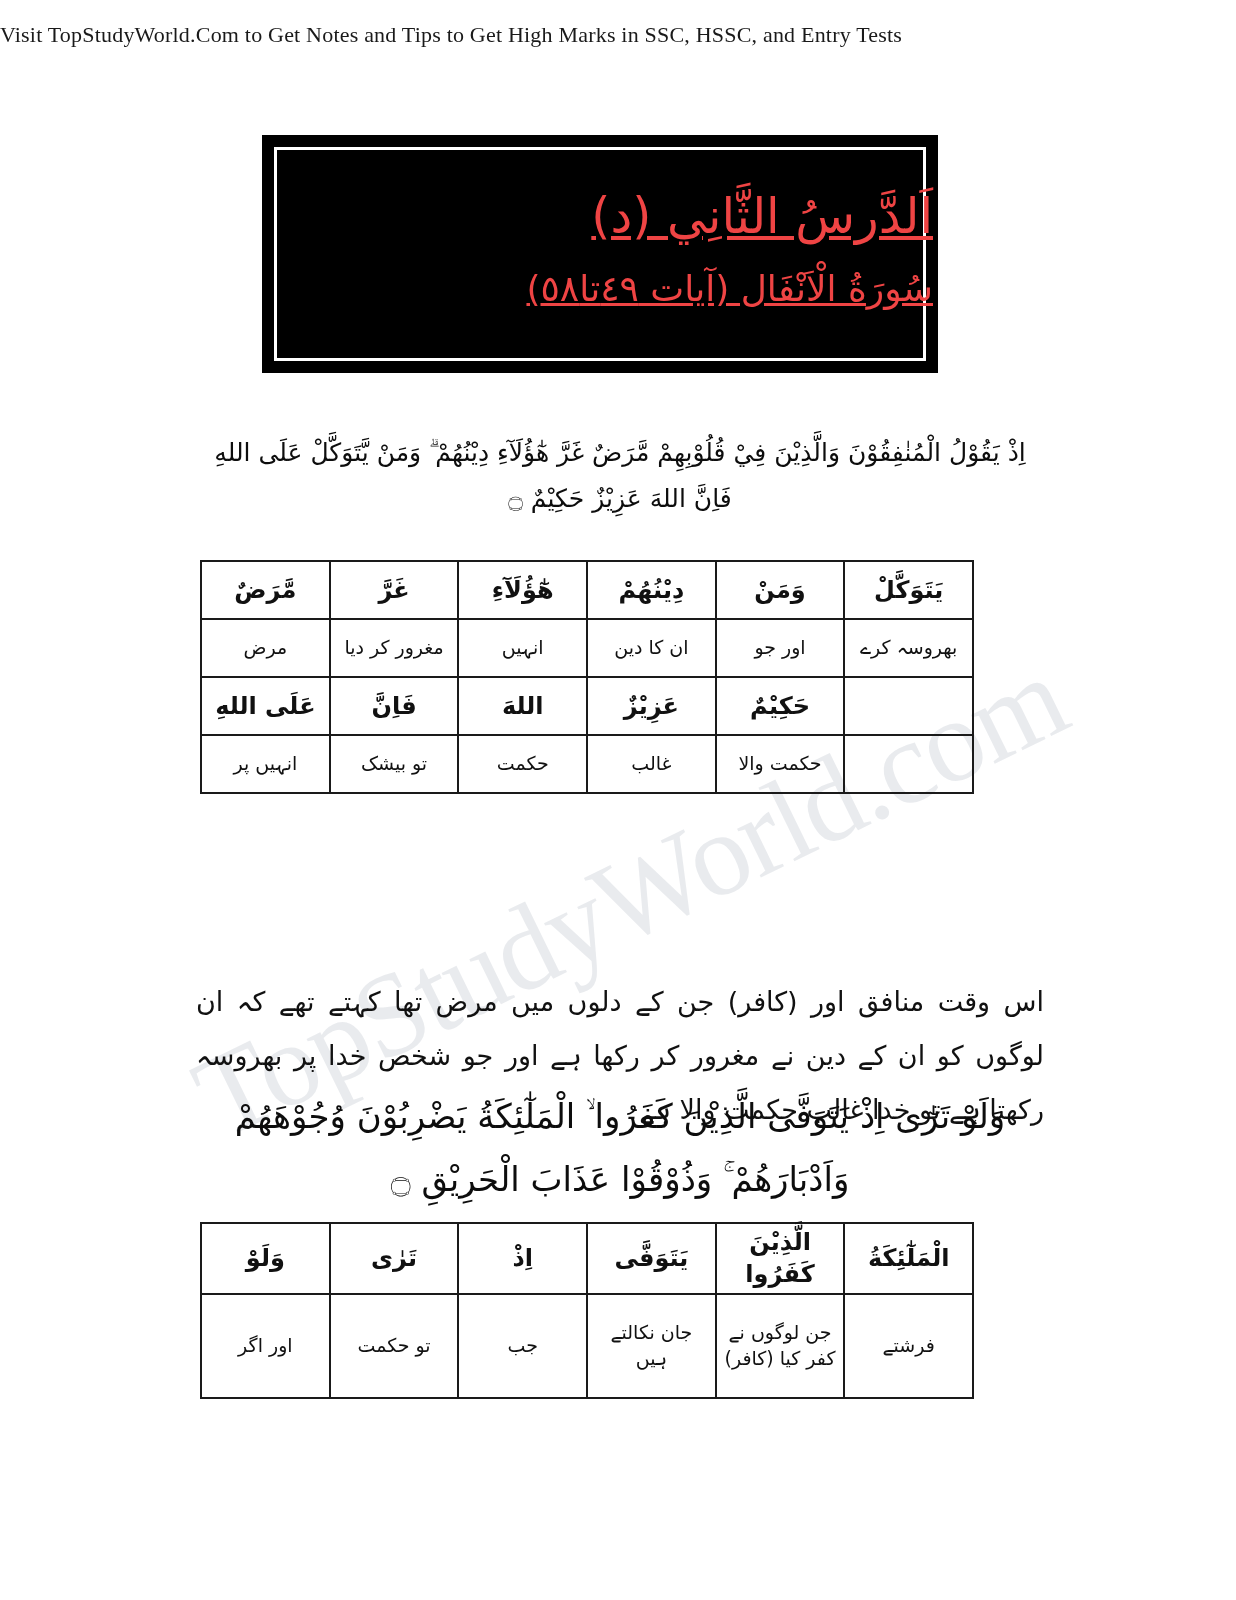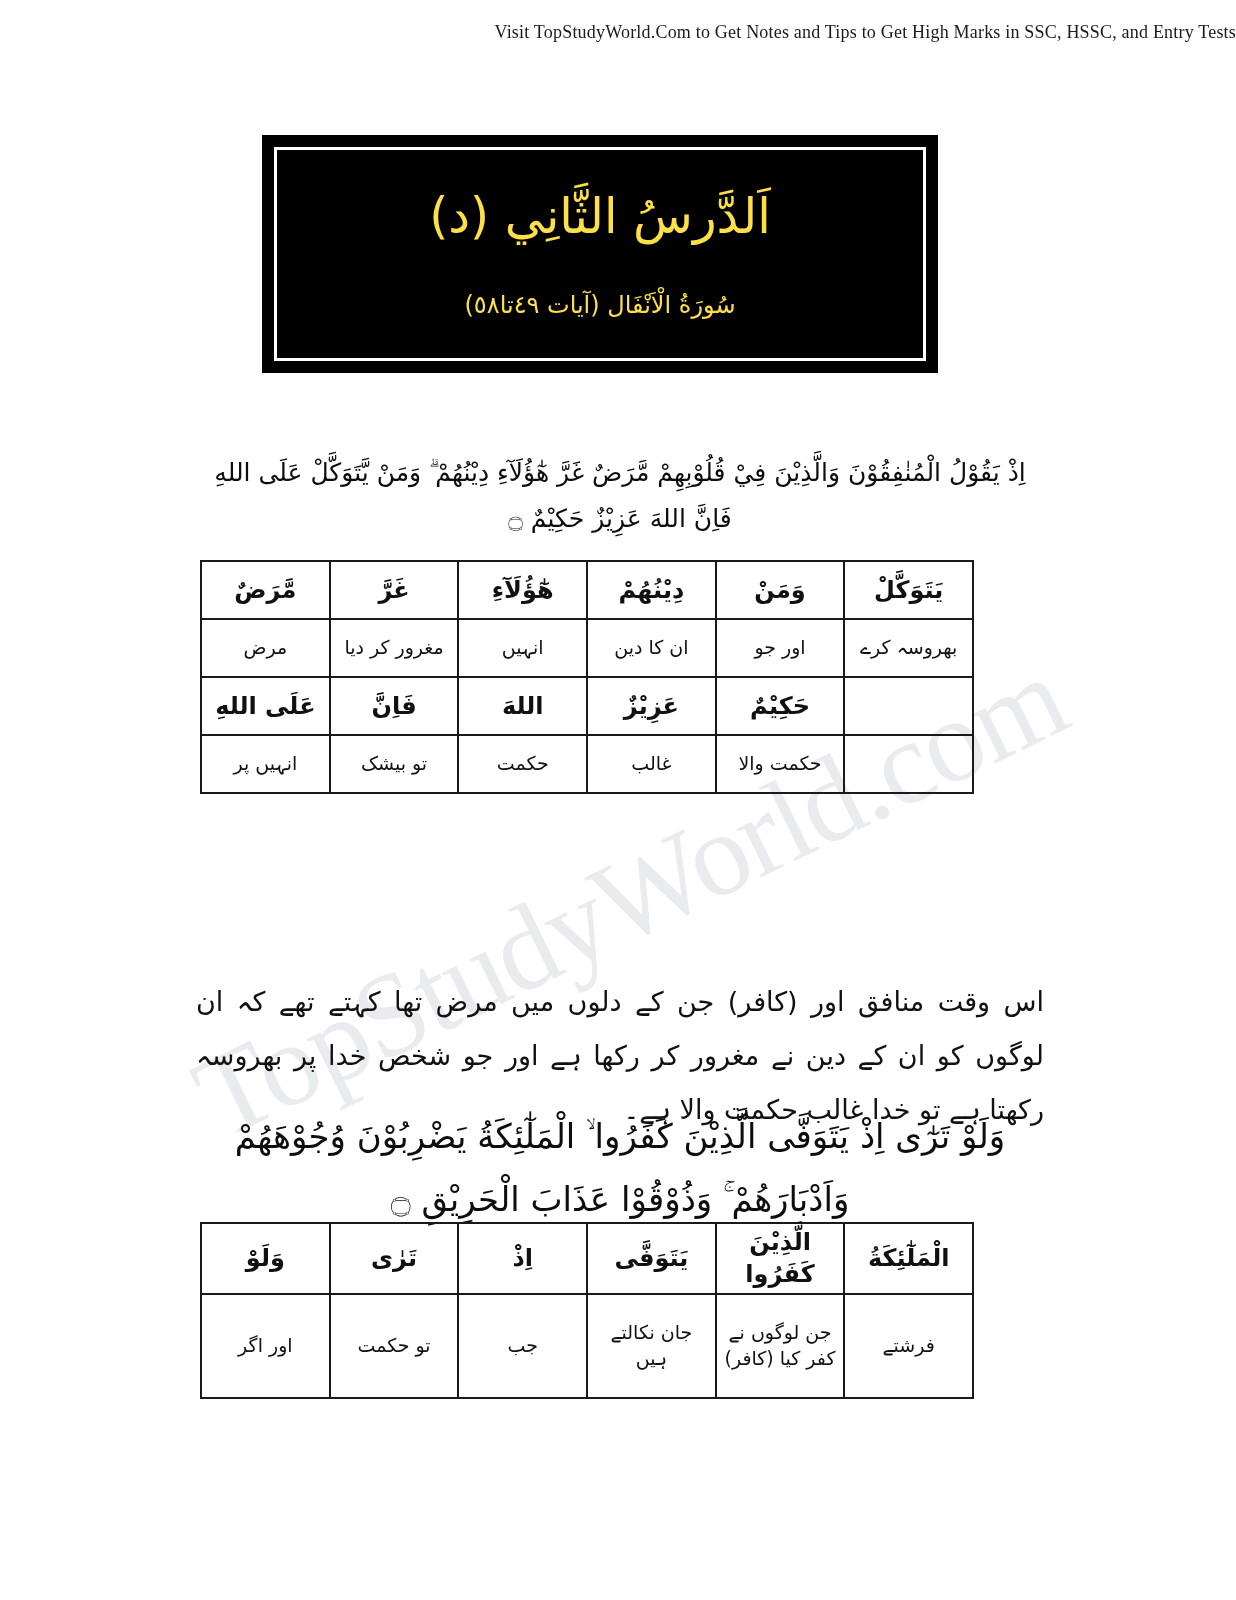--- a/index.html
+++ b/index.html
@@ -15,22 +15,22 @@
     color: #111;
     overflow: hidden;
   }
 
   
   .top-banner {
     position: absolute;
     top: 22px;
     left: 0;
     width: 100%;
-    text-align: right;
-    font-size: 18px;
+    text-align: left;
+    font-size: 22px;
     letter-spacing: 0.2px;
     color: #1a1a1a;
     font-family: "Liberation Serif", "DejaVu Serif", serif;
   }
 
   
   .watermark {
     position: absolute;
     left: 120px;
     top: 830px;
@@ -61,45 +61,45 @@
   .title-plate .inner {
     position: absolute;
     inset: 7px;
     border: 3px solid #ffffff;
     box-sizing: border-box;
   }
   .title-plate .t-line1,
   .title-plate .t-line2 {
     position: absolute;
     width: 100%;
-    text-align: center;
-    color: #fde047;
+    text-align: right;
+    color: #ef4444;
     font-family: "DejaVu Sans", sans-serif;
     direction: rtl;
     white-space: nowrap;
+    text-decoration: underline;
   }
   .title-plate .t-line1 {
     top: 48px;
     font-size: 49px;
     letter-spacing: 1px;
   }
   .title-plate .t-line2 {
-    top: 151px;
-    font-size: 24px;
+    top: 128px;
+    font-size: 36px;
   }
 
   
   .verse {
     position: absolute;
     direction: rtl;
     text-align: center;
     font-family: "DejaVu Sans", sans-serif;
     color: #0d0d0d;
     line-height: 1.85;
-    margin-top: 20px;
   }
   #verse-1 {
     left: 196px;
     top: 430px;
     width: 848px;
     font-size: 25px;
   }
   #verse-2 {
     left: 196px;
     top: 1085px;

